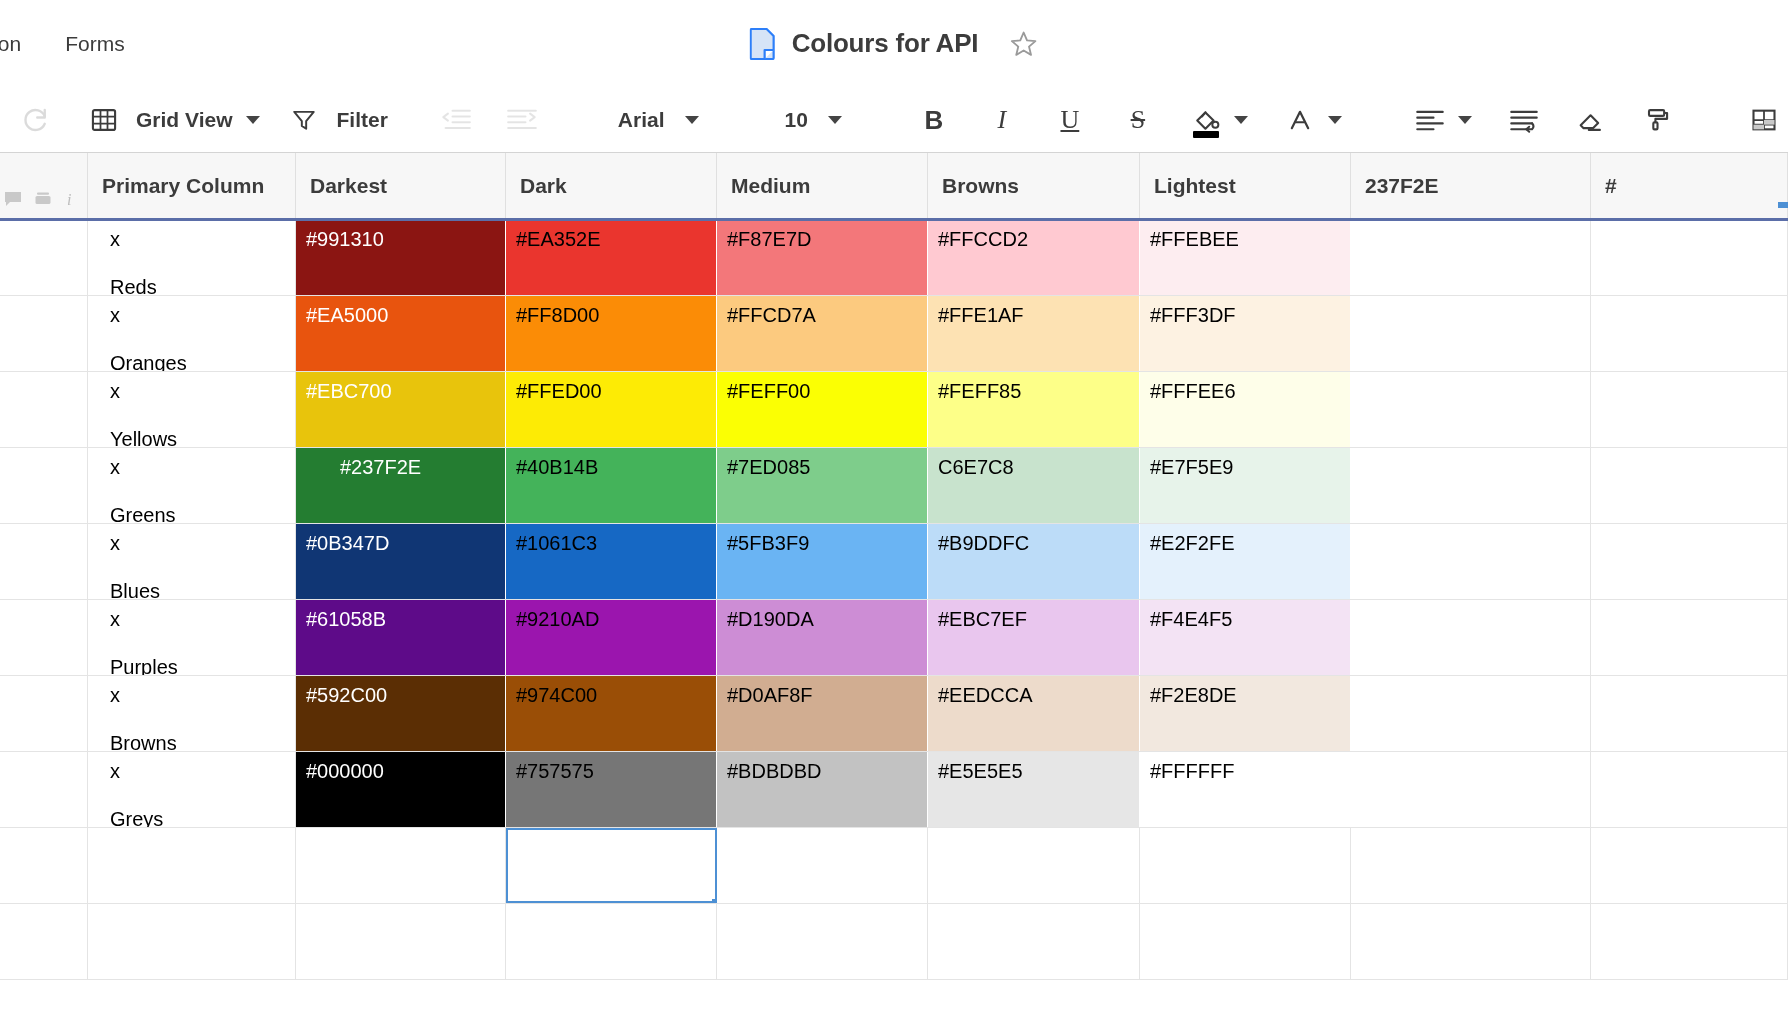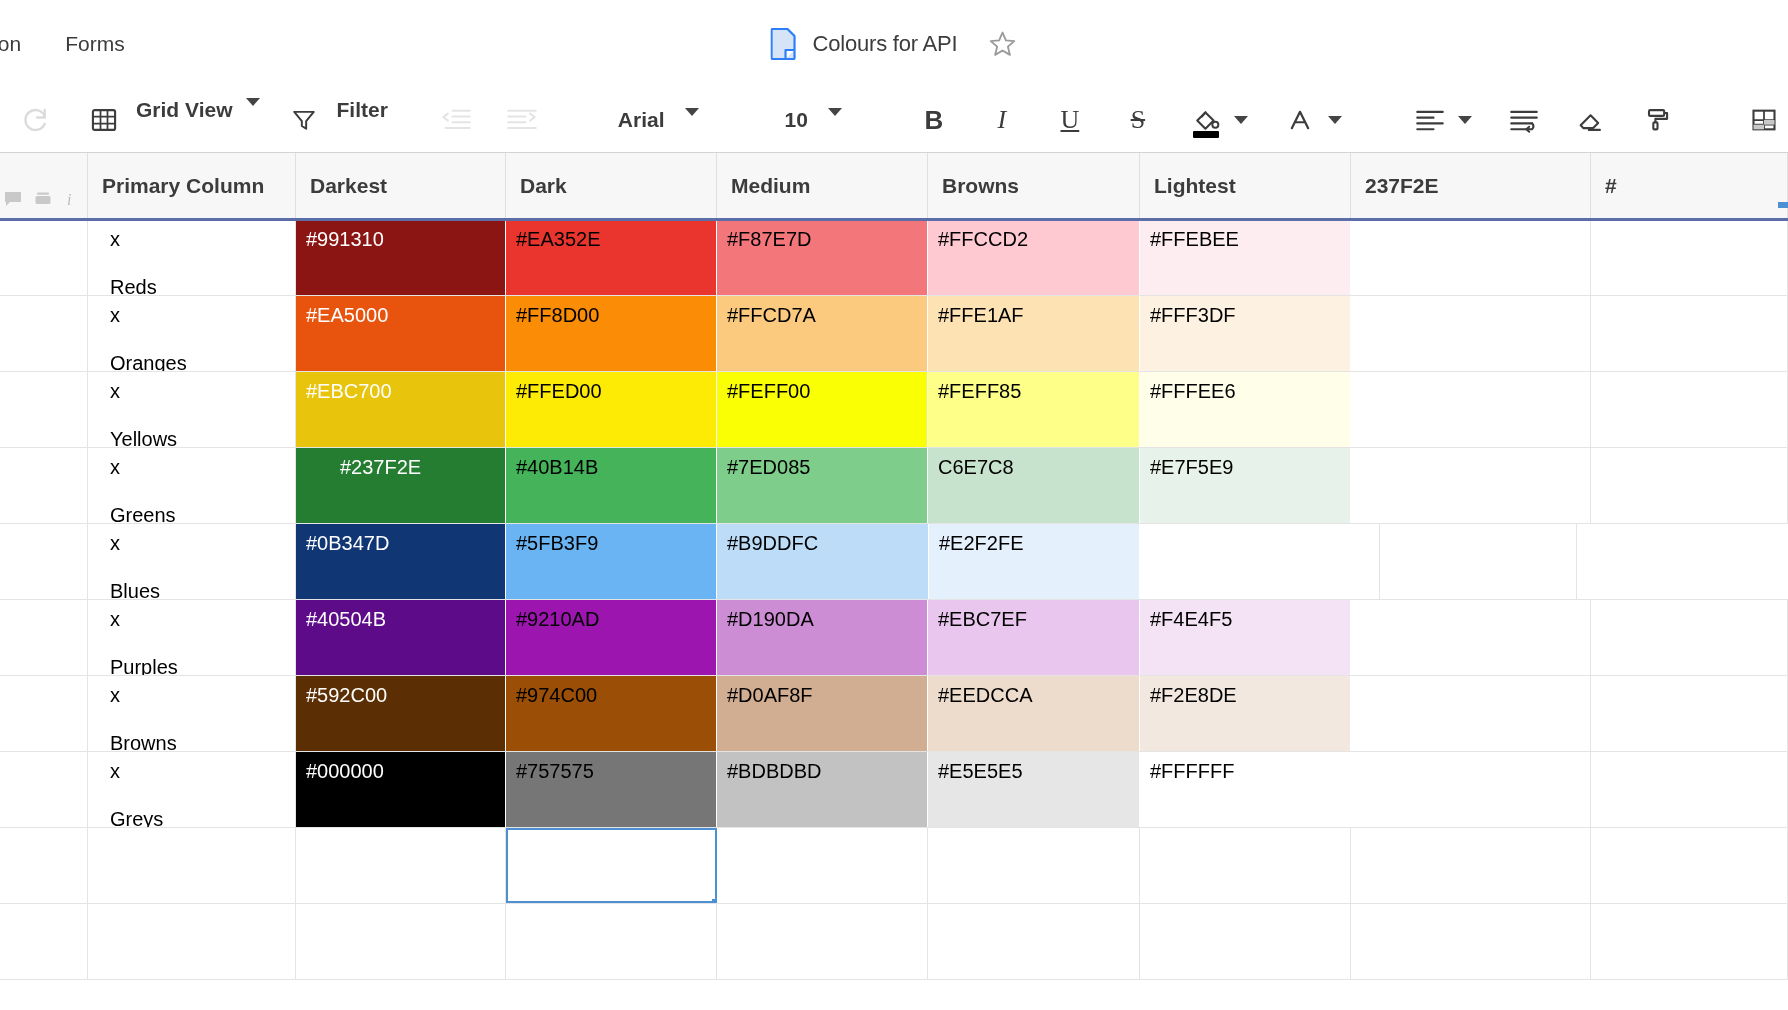--- a/index.html
+++ b/index.html
@@ -34,22 +34,22 @@
     position: absolute;
     left: 50%;
     transform: translateX(-50%);
     display: flex;
     align-items: center;
     gap: 16px;
   }
   .doc-icon { width: 26px; height: 32px; position: relative; flex: 0 0 auto; }
   .doc-icon svg { display: block; }
   .doc-title {
-    font-size: 22px;
-    font-weight: normal;
+    font-size: 26px;
+    font-weight: bold;
     color: #3c3c3c;
     letter-spacing: -0.2px;
     white-space: nowrap;
   }
   .star-icon { width: 30px; height: 30px; margin-left: 14px; cursor: pointer; }
 
   
   .toolbar {
     height: 64px;
     display: flex;
@@ -83,21 +83,21 @@
     border-right: 7px solid transparent;
     border-top: 8px solid #444;
     margin: 0 8px;
   }
   .divider {
     width: 1px;
     height: 34px;
     background: #dcdcdc;
     margin: 0 12px;
   }
-  .tb-group { display: flex; }
+  .tb-group { display: flex; align-items: center; }
   .fmt-glyph {
     font-size: 26px;
     color: #3c3c3c;
     font-family: "Liberation Serif", serif;
     line-height: 1;
   }
   .fmt-glyph.b { font-weight: bold; font-family: "Liberation Sans", sans-serif; }
   .fmt-glyph.i { font-style: italic; }
   .fmt-glyph.u { text-decoration: underline; }
   .fmt-glyph.s { text-decoration: line-through; }
@@ -485,33 +485,34 @@
           <div class="cell empty-tail" style="flex: 0 0 240px;"></div>
           <div class="cell empty-tail" style="flex: 0 0 197px;"></div>
         </div>
         <div class="row">
           <div class="gutter-cell"></div>
           <div class="cell plain primary" style="flex: 0 0 208px;">
             <div>x</div>
             <div class="line2">Blues</div>
           </div>
           <div class="cell" style="flex: 0 0 210px; background: rgb(16, 54, 116); color: rgb(255, 255, 255);">#0B347D</div>
+          <div class="cell" style="flex: 0 0 211px; background: rgb(22, 104, 196); color: rgb(0, 0, 0);">#1061C3</div>
           <div class="cell" style="flex: 0 0 211px; background: rgb(106, 180, 243); color: rgb(0, 0, 0);">#5FB3F9</div>
           <div class="cell" style="flex: 0 0 212px; background: rgb(188, 220, 248); color: rgb(0, 0, 0);">#B9DDFC</div>
           <div class="cell" style="flex: 0 0 211px; background: rgb(228, 241, 252); color: rgb(0, 0, 0);">#E2F2FE</div>
           <div class="cell empty-tail" style="flex: 0 0 240px;"></div>
           <div class="cell empty-tail" style="flex: 0 0 197px;"></div>
         </div>
         <div class="row">
           <div class="gutter-cell"></div>
           <div class="cell plain primary" style="flex: 0 0 208px;">
             <div>x</div>
             <div class="line2">Purples</div>
           </div>
-          <div class="cell" style="flex: 0 0 210px; background: rgb(94, 11, 137); color: rgb(255, 255, 255);">#40504B</div>
+          <div class="cell" style="flex: 0 0 210px; background: rgb(94, 11, 137); color: rgb(255, 255, 255);">#61058B</div>
           <div class="cell" style="flex: 0 0 211px; background: rgb(155, 21, 174); color: rgb(0, 0, 0);">#9210AD</div>
           <div class="cell" style="flex: 0 0 211px; background: rgb(205, 141, 213); color: rgb(0, 0, 0);">#D190DA</div>
           <div class="cell" style="flex: 0 0 212px; background: rgb(233, 198, 238); color: rgb(0, 0, 0);">#EBC7EF</div>
           <div class="cell" style="flex: 0 0 211px; background: rgb(243, 227, 244); color: rgb(0, 0, 0);">#F4E4F5</div>
           <div class="cell empty-tail" style="flex: 0 0 240px;"></div>
           <div class="cell empty-tail" style="flex: 0 0 197px;"></div>
         </div>
         <div class="row">
           <div class="gutter-cell"></div>
           <div class="cell plain primary" style="flex: 0 0 208px;">

